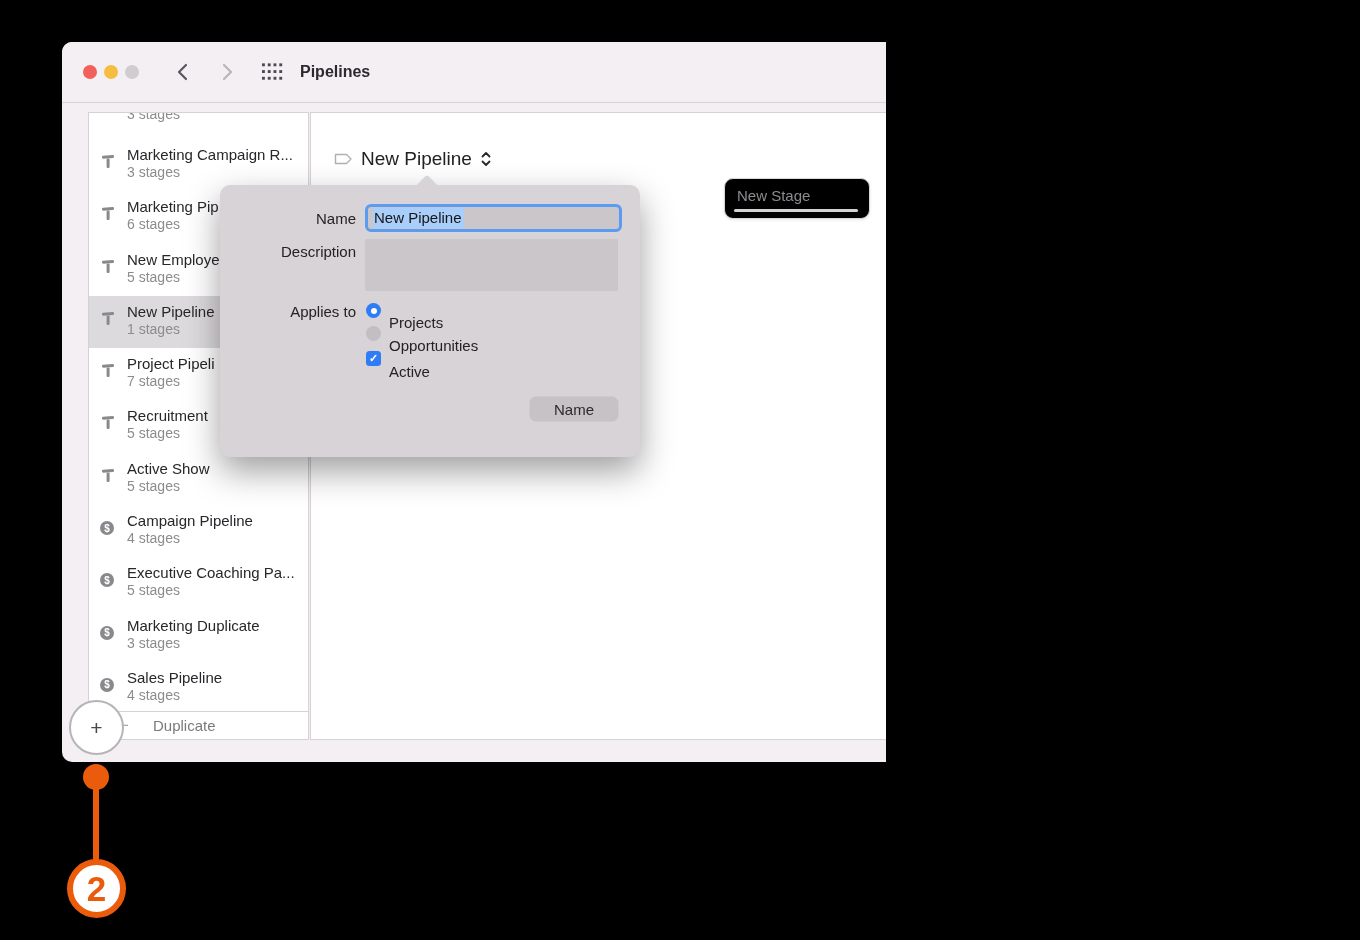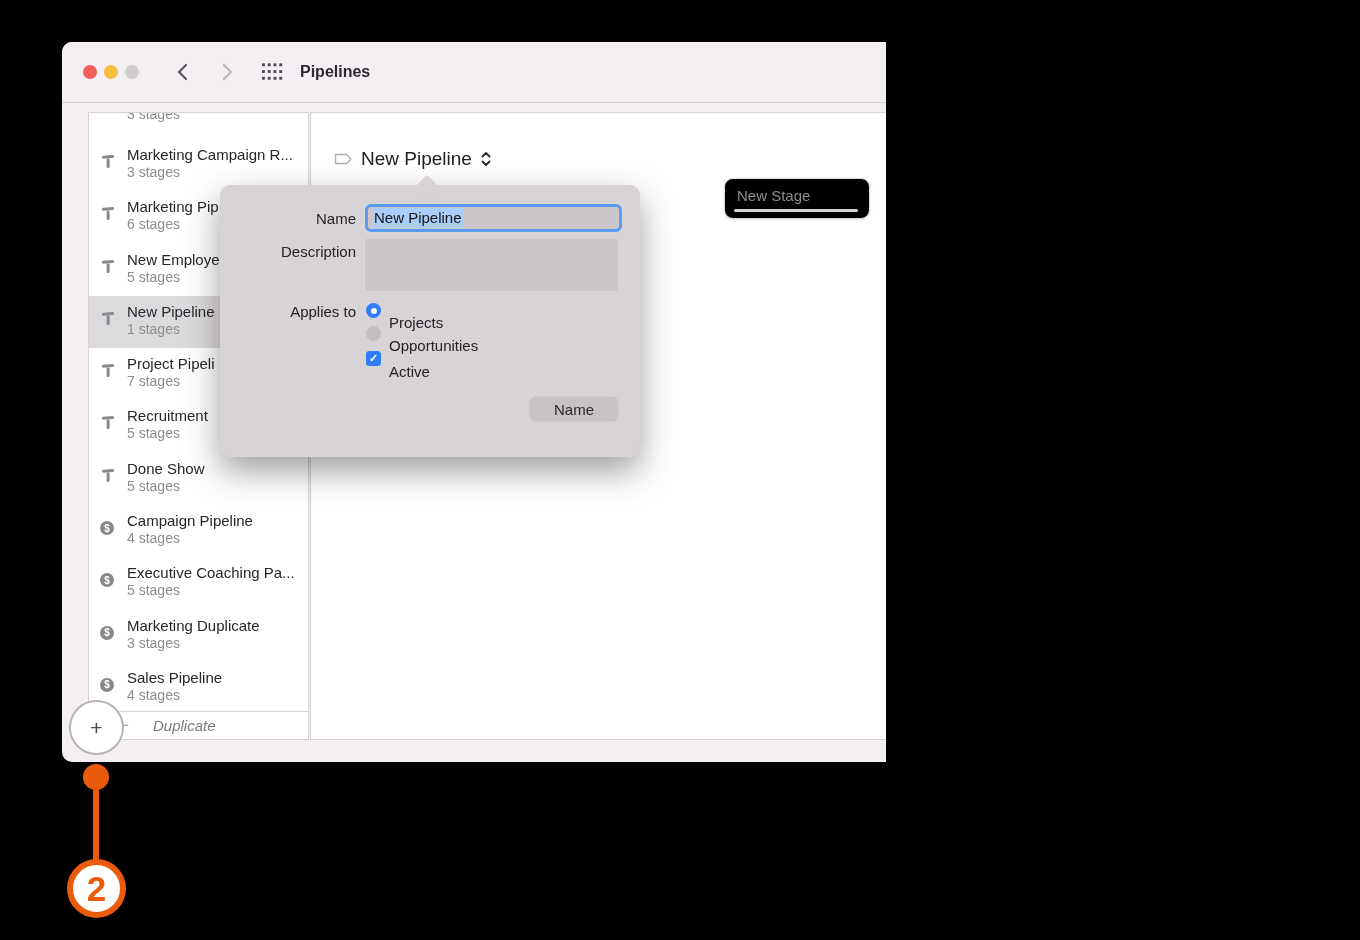--- a/index.html
+++ b/index.html
@@ -33,21 +33,21 @@
   .row .st{font-size:14px;color:#8e8b8f;line-height:17px;}
   .row .ic{position:absolute;left:11px;top:13px;width:16px;height:18px;}
   .row.partial{height:26px;overflow:hidden;padding:0;}
   .row.partial .st{position:absolute;left:38px;top:-7px;}
   .dollar-badge{width:14px;height:14px;border-radius:50%;background:#8a888c;color:#fff;
                 font-size:10px;font-weight:700;display:flex;align-items:center;justify-content:center;margin-top:3px;}
   .sb-footer{position:absolute;left:0;bottom:0;width:100%;height:28px;border-top:1px solid #d5d1d5;
              display:flex;align-items:center;color:#6d6b6f;}
   .sb-footer .plus{width:22px;text-align:center;font-size:19px;color:#4a484c;font-weight:400;}
   .sb-footer .minus{width:26px;text-align:center;font-size:17px;color:#a9a6aa;}
-  .sb-footer .dup{margin-left:16px;font-size:15px;color:#7c797d;font-style:italic;}
+  .sb-footer .dup{margin-left:16px;font-size:15px;color:#7c797d;}
 
   
   .main-header{position:absolute;left:21px;top:35px;display:flex;align-items:center;}
   .pennant{width:22px;height:22px;margin-right:7px;}
   .main-title{font-size:19px;font-weight:500;color:#232125;}
   .stepper{margin-left:8px;width:12px;height:18px;}
   .stage-card{position:absolute;left:413px;top:65px;width:146px;height:41px;background:#000000;
               border:1px solid #dad7da;border-radius:9px;box-shadow:0 1px 3px rgba(0,0,0,.10);}
   .stage-card .lbl{position:absolute;left:12px;top:8px;font-size:15px;color:#8e8b90;}
   .stage-card .uline{position:absolute;left:9px;bottom:6px;width:124px;height:3px;background:#d5d2d5;border-radius:2px;}
@@ -213,21 +213,21 @@
 
         <div class="row">
           <span class="ic">
               <svg width="16" height="18" viewBox="0 0 16 18">
                 <g fill="#8a888c">
                   <rect x="2" y="3.4" width="12" height="3" rx="1.2" transform="rotate(-4 8 5)"></rect>
                   <rect x="6.6" y="6.5" width="3" height="9.5" rx="1.2"></rect>
                 </g>
               </svg>
             </span>
-          <div class="nm">Done Show</div>
+          <div class="nm">Active Show</div>
           <div class="st">5 stages</div>
         </div>
 
         <div class="row">
           <span class="ic">
               <span class="dollar-badge">$</span>
             </span>
           <div class="nm">Campaign Pipeline</div>
           <div class="st">4 stages</div>
         </div>

